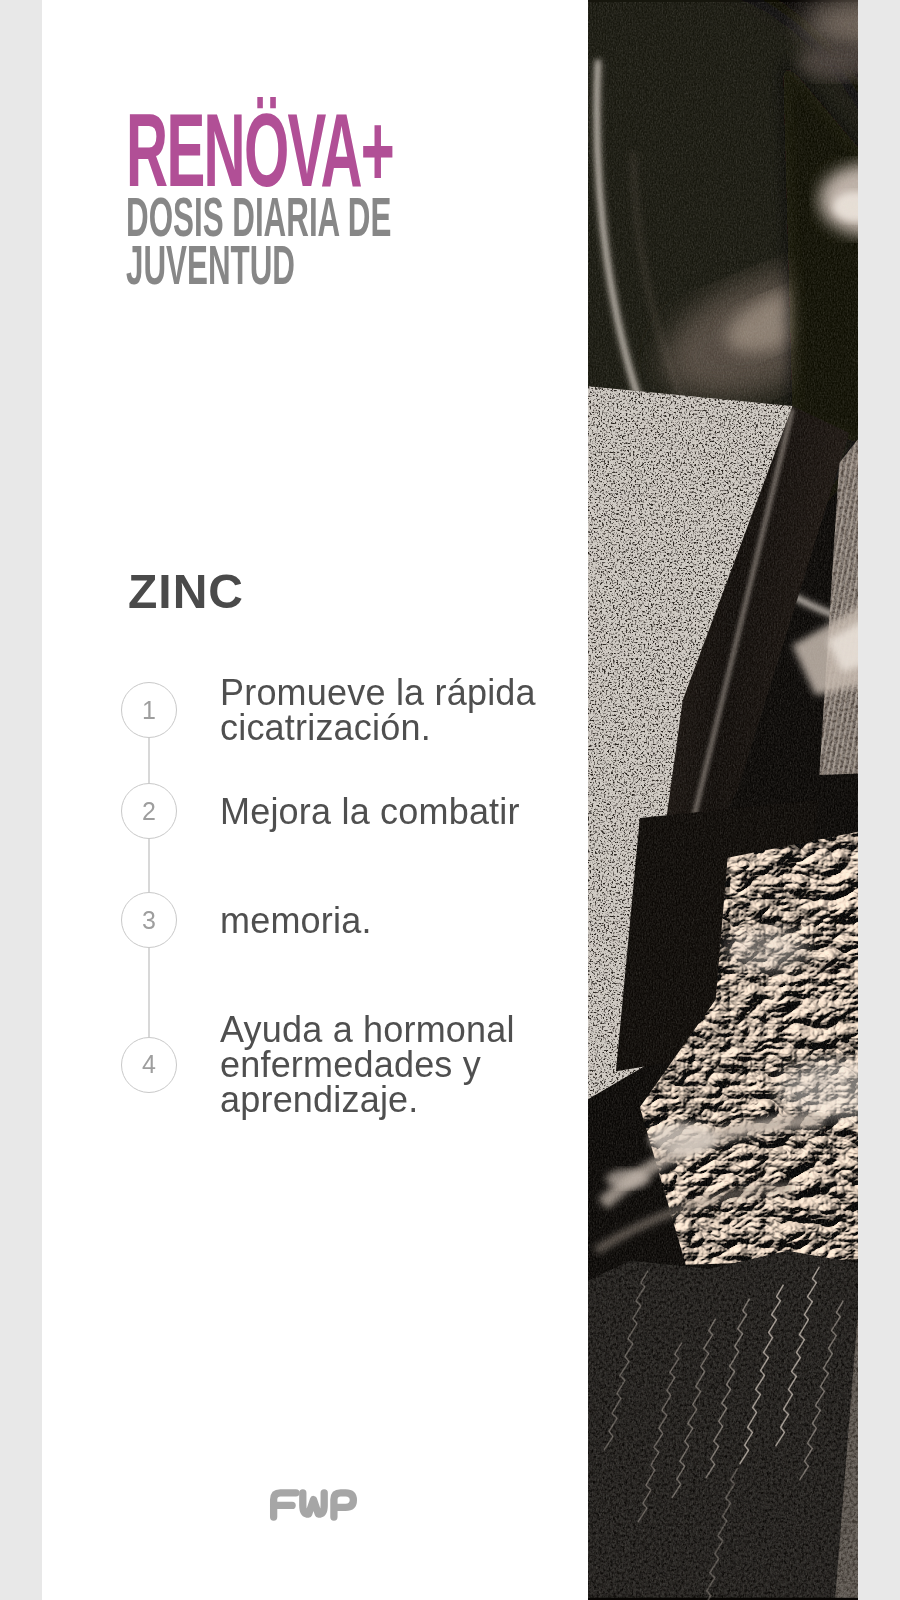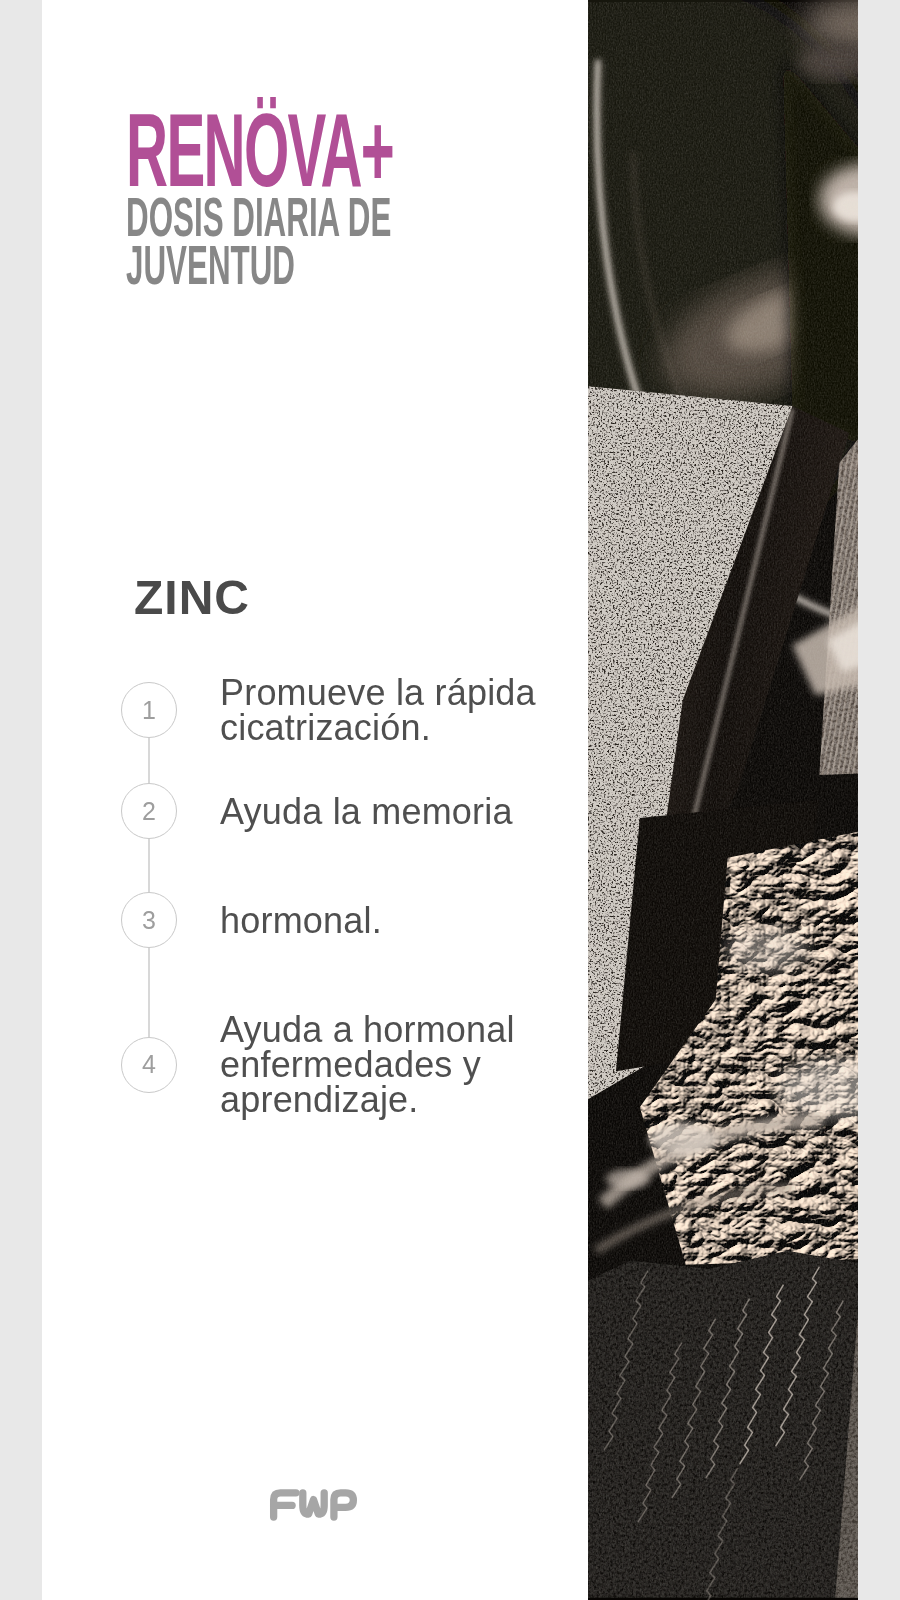--- a/index.html
+++ b/index.html
@@ -56,49 +56,49 @@
 </style>
 </head>
 <body>
 
 <div class="canvas">
 
   <div class="brand-title">RENÖVA+</div>
   <div class="brand-sub sub1">DOSIS DIARIA DE</div>
   <div class="brand-sub sub2">JUVENTUD</div>
 
-  <h2 class="section-title" style="margin:10px">ZINC</h2>
+  <h2 class="section-title" style="margin:4px">ZINC</h2>
 
   <div class="connector"></div>
 
   <div class="benefit b1">
     <div class="num-circle">
       <span>1</span>
     </div>
     <div class="benefit-text">
       <div>Promueve la rápida</div>
       <div>cicatrización.</div>
     </div>
   </div>
 
   <div class="benefit b2">
     <div class="num-circle">
       <span>2</span>
     </div>
     <div class="benefit-text">
-      <div>Ayuda la memoria</div>
+      <div>Mejora la combatir</div>
     </div>
   </div>
 
   <div class="benefit b3">
     <div class="num-circle">
       <span>3</span>
     </div>
     <div class="benefit-text">
-      <div>hormonal.</div>
+      <div>memoria.</div>
     </div>
   </div>
 
   <div class="benefit b4">
     <div class="num-circle">
       <span>4</span>
     </div>
     <div class="benefit-text">
       <div>Ayuda a hormonal</div>
       <div>enfermedades y</div>

